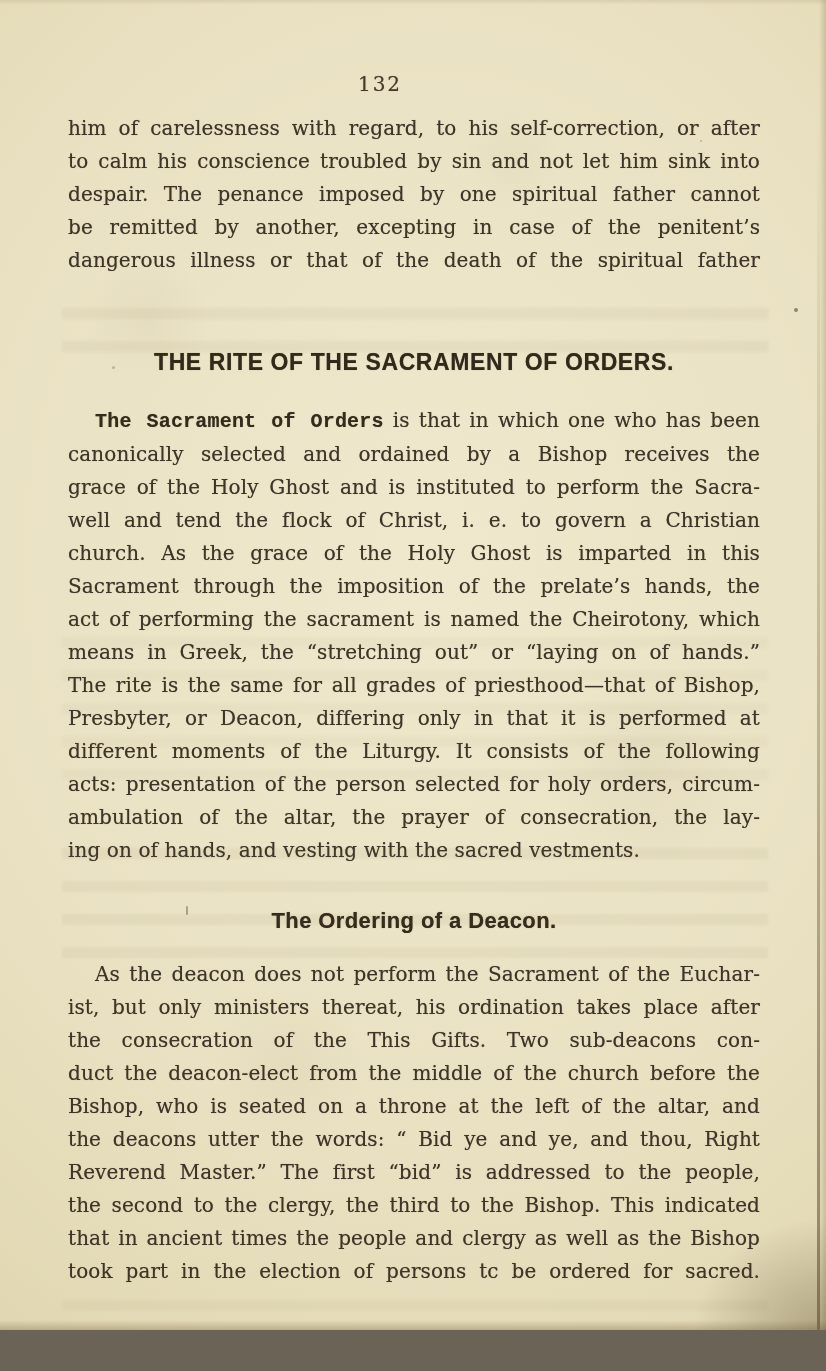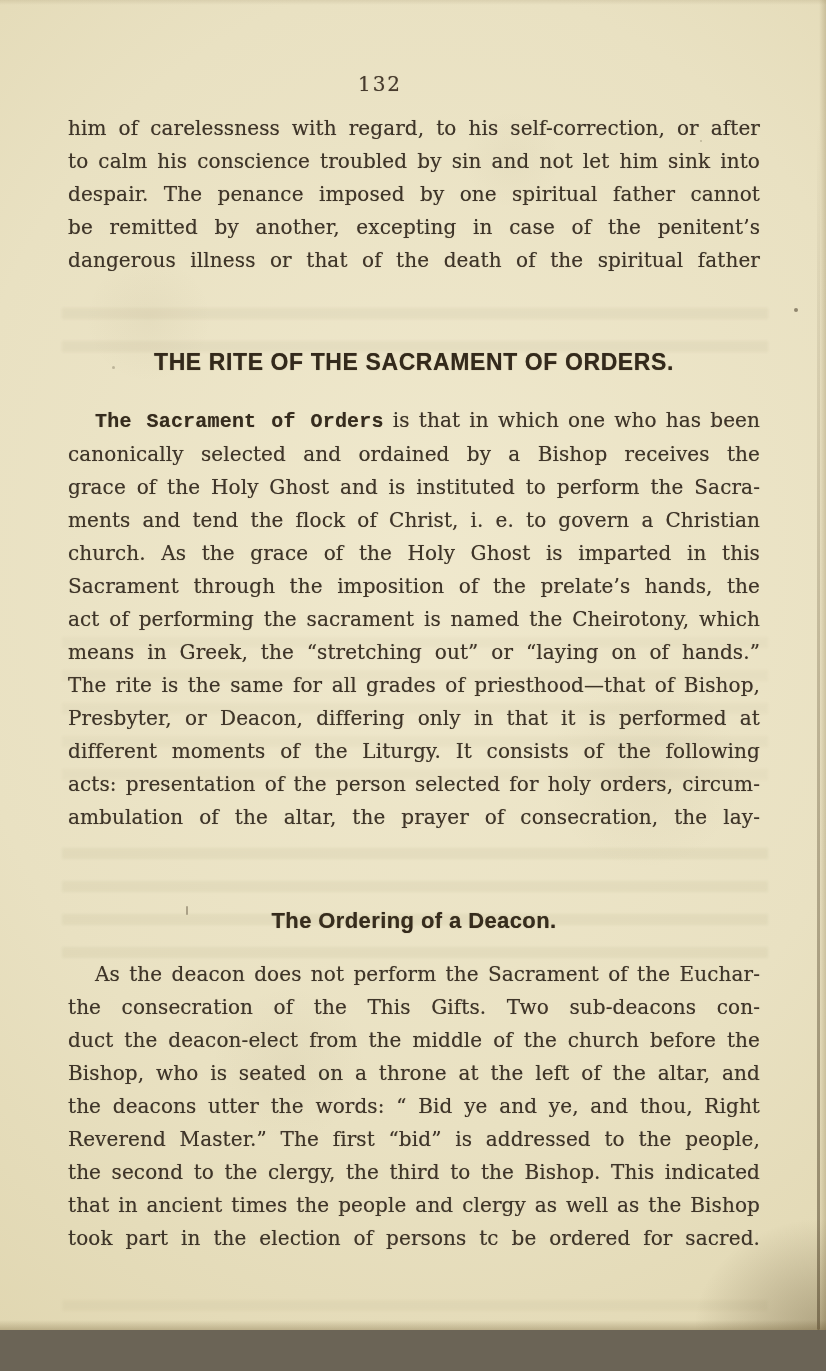--- a/index.html
+++ b/index.html
@@ -158,36 +158,38 @@
     <div class="line">be remitted by another, excepting in case of the penitent’s</div>
     <div class="line">dangerous illness or that of the death of the spiritual father</div>
   </div>
 
   <div class="heading heading-1">THE RITE OF THE SACRAMENT OF ORDERS.</div>
 
   <div class="text-col" style="top:404px">
     <div class="line ind"><span class="runin-bold">The Sacrament of Orders</span><span> is that in which one who has been</span></div>
     <div class="line">canonically selected and ordained by a Bishop receives the</div>
     <div class="line">grace of the Holy Ghost and is instituted to perform the Sacra-</div>
-    <div class="line"><span>ments and tend the flock of Christ, </span><span class="ital">i. e.</span><span> to govern a Christian</span></div>
+    <div class="line"><span>well and tend the flock of Christ, </span><span class="ital">i. e.</span><span> to govern a Christian</span></div>
     <div class="line">church.  As the grace of the Holy Ghost is imparted in this</div>
     <div class="line">Sacrament through the imposition of the prelate’s hands, the</div>
     <div class="line"><span>act of performing the sacrament is named the </span><span class="ital">Cheirotony</span><span>, which</span></div>
     <div class="line">means in Greek, the “stretching out” or “laying on of hands.”</div>
     <div class="line">The rite is the same for all grades of priesthood—that of Bishop,</div>
     <div class="line">Presbyter, or Deacon, differing only in that it is performed at</div>
     <div class="line">different moments of the Liturgy.  It consists of the following</div>
     <div class="line">acts: presentation of the person selected for holy orders, circum-</div>
     <div class="line">ambulation of the altar, the prayer of consecration, the lay-</div>
+    <div class="line last">ing on of hands, and vesting with the sacred vestments.</div>
   </div>
 
   <div class="heading heading-2">The Ordering of a Deacon.</div>
 
   <div class="text-col" style="top:958px">
     <div class="line ind">As the deacon does not perform the Sacrament of the Euchar-</div>
+    <div class="line">ist, but only ministers thereat, his ordination takes place after</div>
     <div class="line">the consecration of the This Gifts.  Two sub-deacons con-</div>
     <div class="line">duct the deacon-elect from the middle of the church before the</div>
     <div class="line">Bishop, who is seated on a throne at the left of the altar, and</div>
     <div class="line">the deacons utter the words: “ Bid ye and ye, and thou, Right</div>
     <div class="line">Reverend Master.”  The first “bid” is addressed to the people,</div>
     <div class="line">the second to the clergy, the third to the Bishop.  This indicated</div>
     <div class="line">that in ancient times the people and clergy as well as the Bishop</div>
     <div class="line">took part in the election of persons tc be ordered for sacred.</div>
   </div>
 

